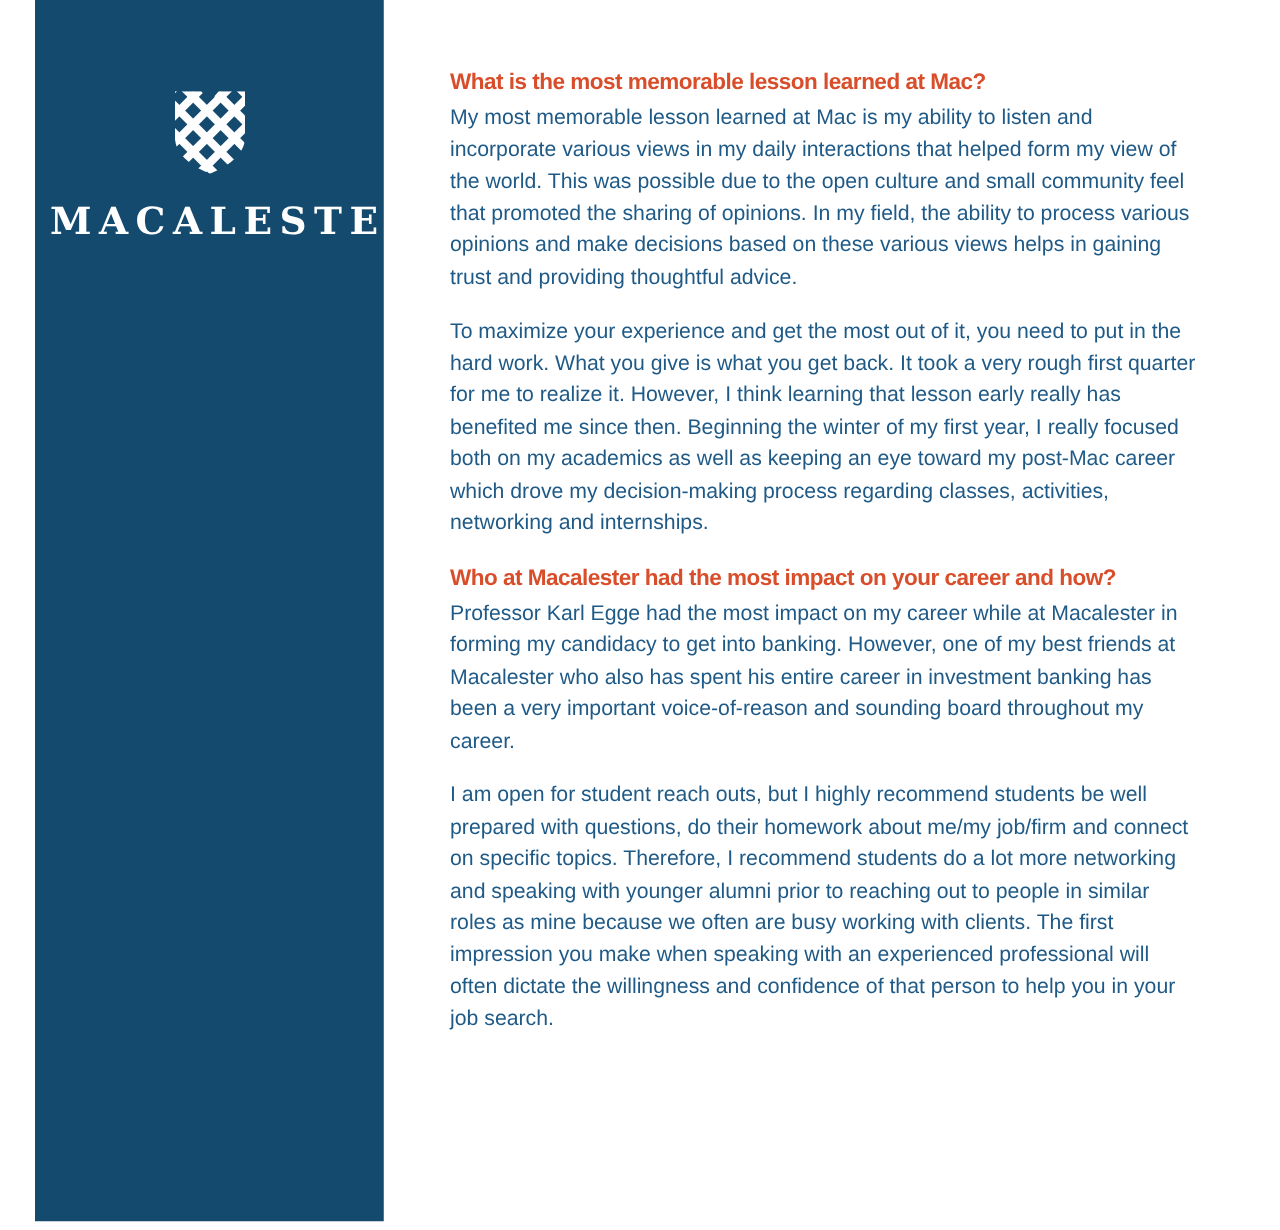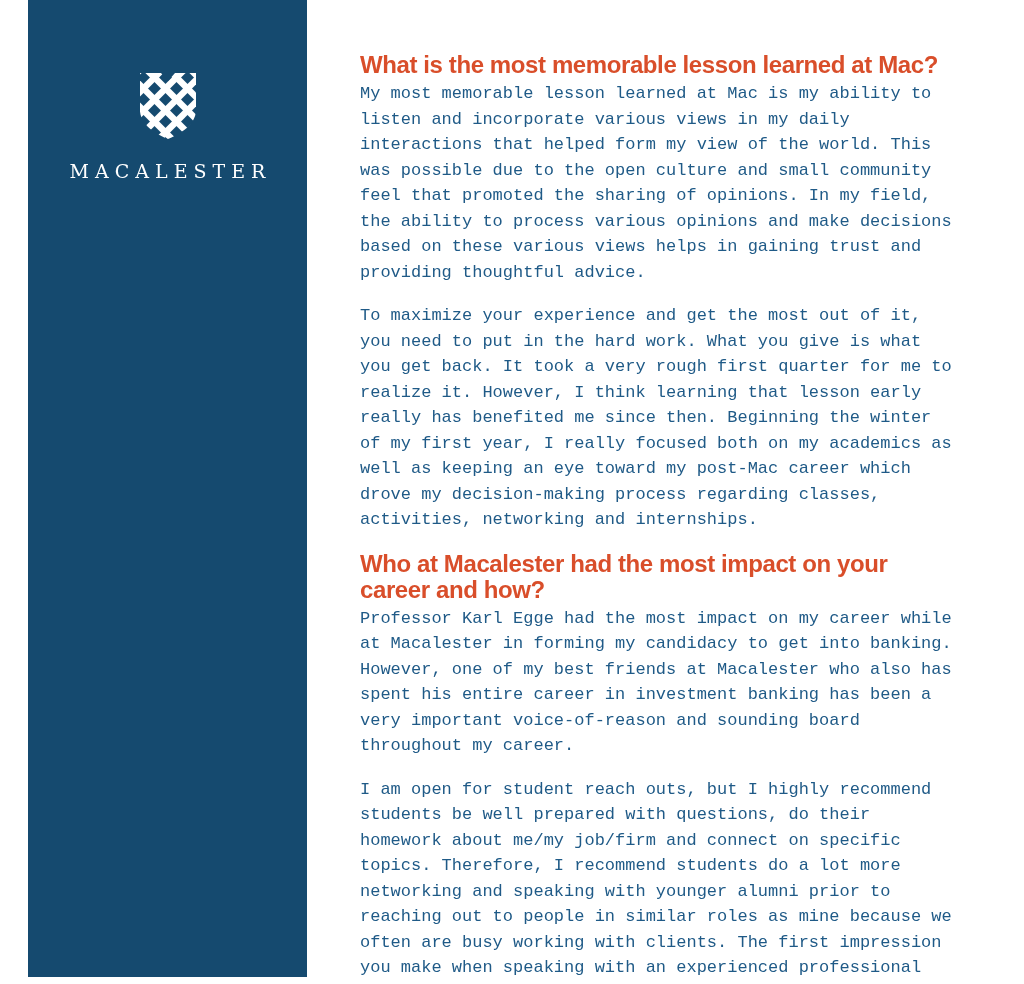--- a/index.html
+++ b/index.html
@@ -27,43 +27,43 @@
     text-align: center;
   }
   .shield-icon {
     display: block;
     margin: 0 auto;
   }
   .wordmark {
     margin-top: 20px;
     color: #ffffff;
     font-family: "DejaVu Serif", serif;
-    font-size: 19px;
-    font-weight: 400;
+    font-size: 30px;
+    font-weight: 700;
     letter-spacing: 6px;
-    padding-left: 6px; 
+    padding-left: 12px; 
     white-space: nowrap;
   }
   .content {
     position: absolute;
     left: 360px;
     top: 52px;
     width: 600px;
   }
   .question {
     font-family: "Liberation Sans", sans-serif;
     font-weight: bold;
-    font-size: 24px;
+    font-size: 18px;
     line-height: 26px;
     letter-spacing: -0.4px;
     color: #D94E2A;
     margin: 0 0 3px 0;
   }
   .answer {
-    font-family: Liberation Mono, monospace;
+    font-family: Liberation Sans, sans-serif;
     font-size: 17px;
     line-height: 25.5px;
     color: #1F5A87;
     margin: 0 0 18px 0;
   }
 </style>
 </head>
 <body>
 
 <div class="page">

